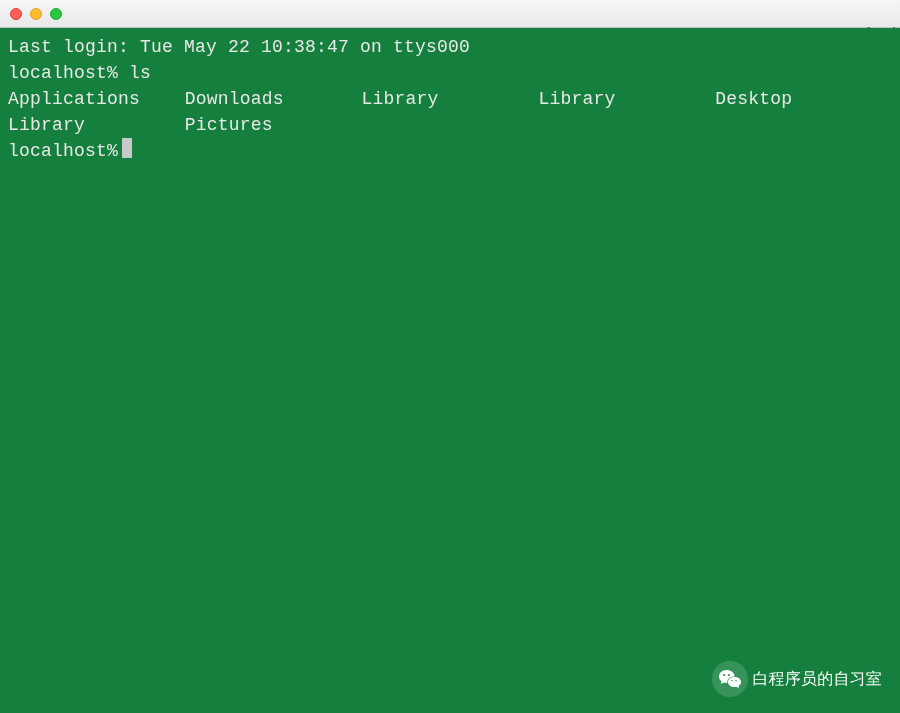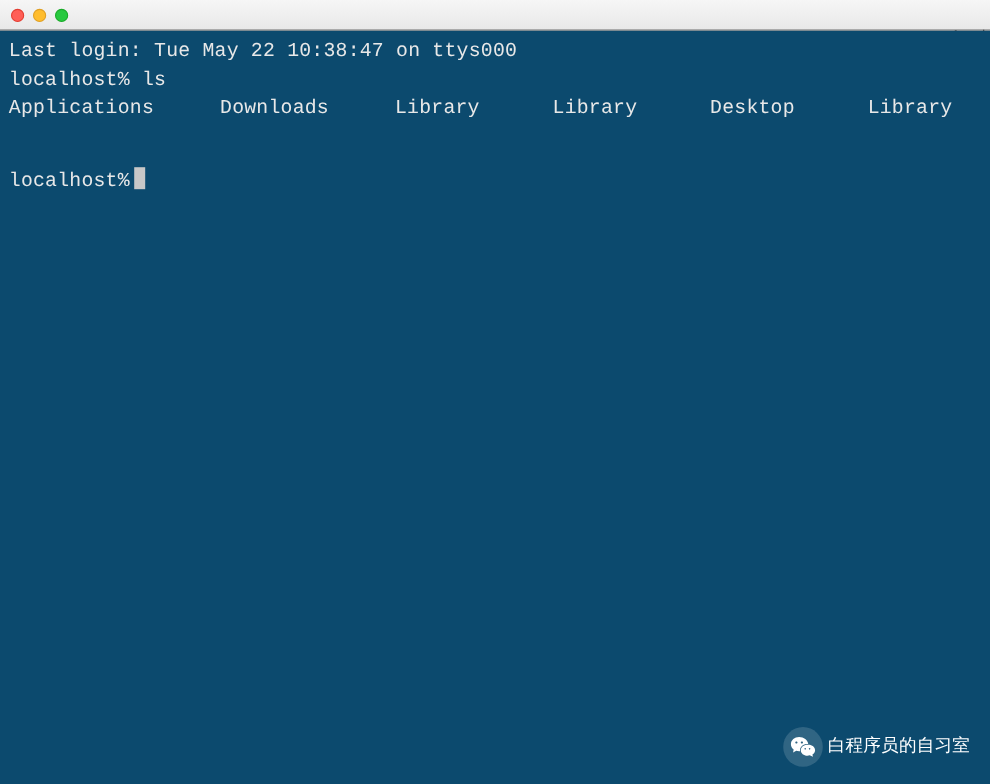--- a/index.html
+++ b/index.html
@@ -40,38 +40,37 @@
       left: 0;
       right: 0;
       text-align: right;
       font-family: -apple-system, "Helvetica Neue", Arial, sans-serif;
       font-size: 13px;
       color: #4a4a4a;
       pointer-events: none;
       margin-top: 35px;
     }
     .terminal {
-      background: #0c4a6e;
+      background: #15803d;
       color: #e8e8e8;
       padding: 6px 8px;
       font-size: 18px;
       line-height: 1.45;
       letter-spacing: 0.2px;
       height: calc(100% - 28px);
       position: relative;
     }
     .line {
       white-space: pre;
     }
     .ls-grid {
       display: grid;
-      grid-template-columns: repeat(6, 1fr);
+      grid-template-columns: repeat(5, 1fr);
       column-gap: 0;
       white-space: pre;
-      gap: 40px;
     }
     .ls-cell {
       padding-right: 20px;
     }
     .prompt-line {
       display: flex;
       align-items: flex-start;
     }
     .cursor {
       display: inline-block;
@@ -124,20 +123,21 @@
   <div class="line prompt-line">
     <span>localhost%</span>&nbsp;<span>ls</span>
   </div>
   <div class="ls-grid">
     <div class="ls-cell">Applications</div>
     <div class="ls-cell">Downloads</div>
     <div class="ls-cell">Library</div>
     <div class="ls-cell">Library</div>
     <div class="ls-cell">Desktop</div>
     <div class="ls-cell">Library</div>
+    <div class="ls-cell">Pictures</div>
     <div class="ls-cell"></div>
   </div>
   <div class="line prompt-line">
     <span>localhost%</span>
     <span class="cursor"></span>
   </div>
 
   <div class="watermark">
     <div class="wechat-icon">
       <svg viewBox="0 0 24 24">

